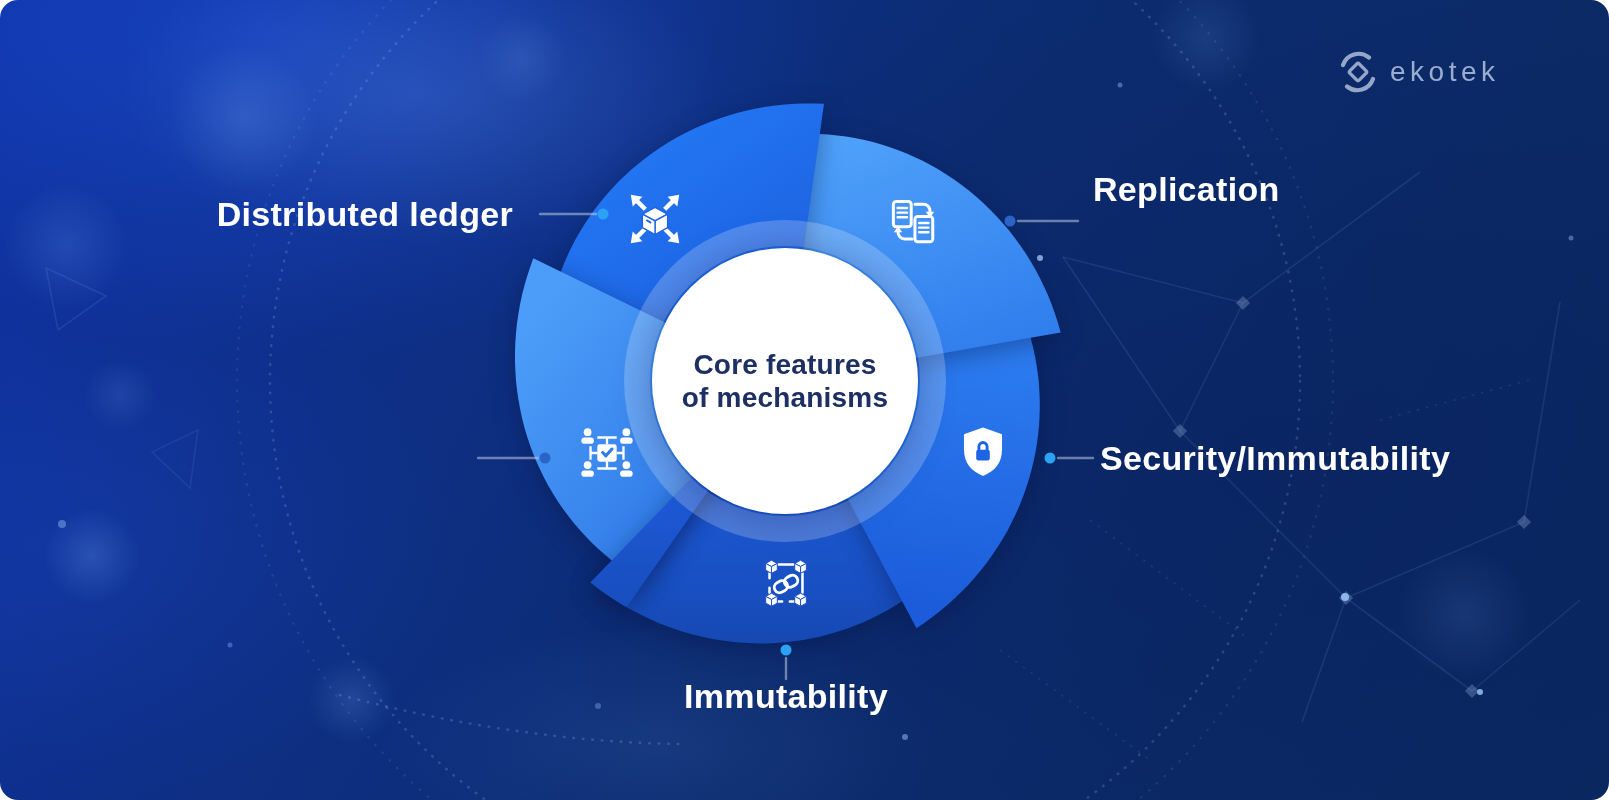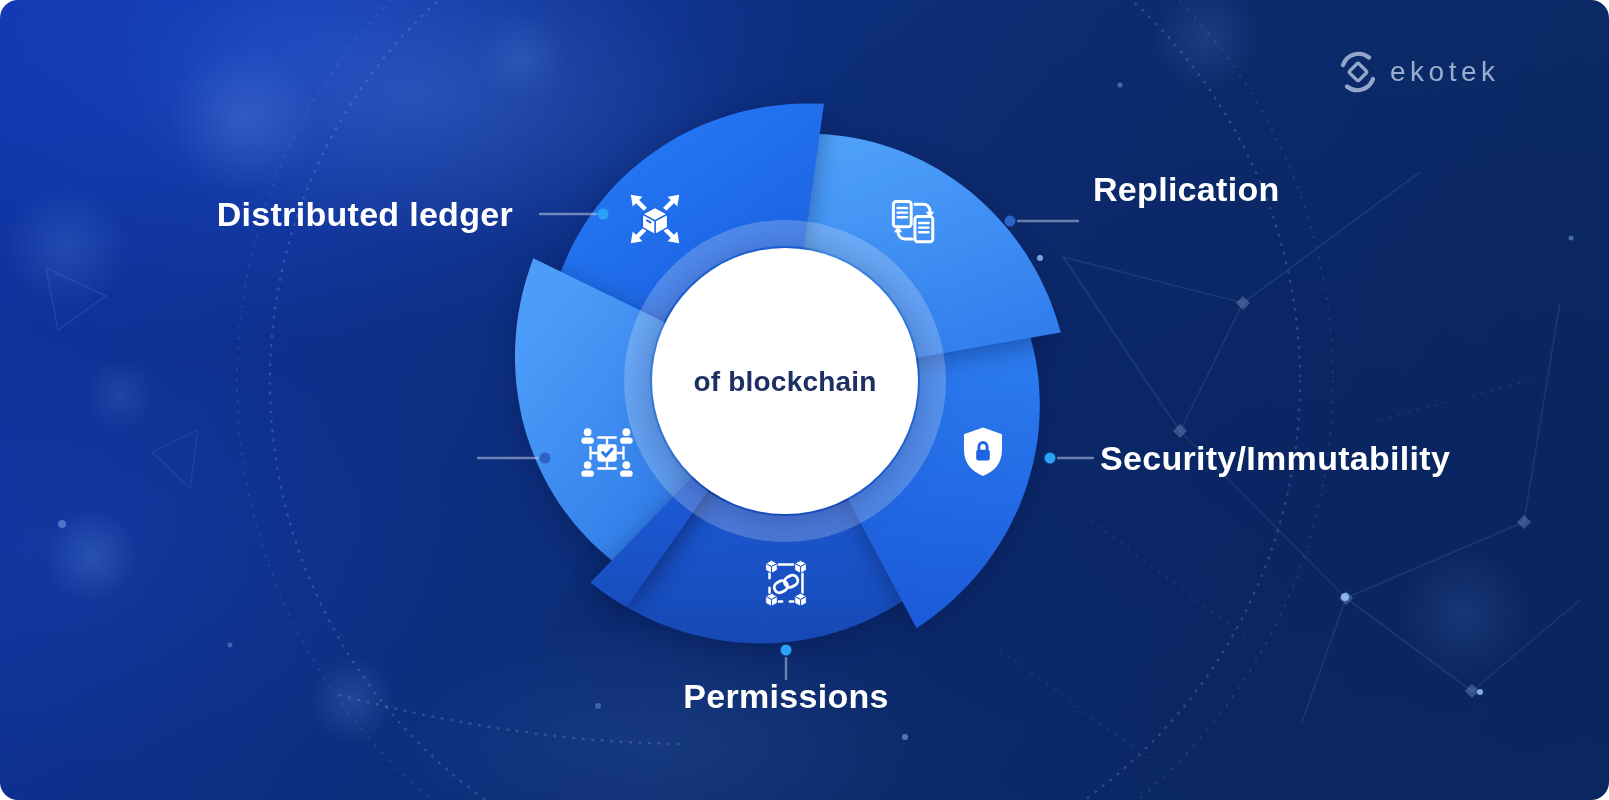--- a/index.html
+++ b/index.html
@@ -249,24 +249,25 @@
           <rect x="45.5" y="50" width="13" height="6.5" rx="3.2"></rect>
       </g>
       <rect x="22" y="23" width="20" height="18" rx="2.5" fill="#fff"></rect>
       <path d="M27.5 31.5 l3.4 3.4 6.2 -7" stroke="#2e7bea" stroke-width="3.2" fill="none" stroke-linecap="round" stroke-linejoin="round"></path>
     </svg>
   </div>
 
   <div class="seg-label" style="right:1096px; top:197px;">Distributed ledger</div>
   <div class="seg-label" style="left:1093px; top:172px;">Replication</div>
   <div class="seg-label" style="left:1100px; top:441px;">Security/Immutability</div>
-  <div class="seg-label" style="left:786px; top:679px; transform:translateX(-50%);">Permissions</div>
+  <div class="seg-label" style="left:786px; top:679px; transform:translateX(-50%);">Immutability</div>
 
   <div class="center-text">
-    <div>of blockchain</div>
+    <div>Core features</div>
+    <div>of mechanisms</div>
   </div>
 
   <div class="logo">
     <svg width="44" height="44" viewBox="0 0 44 44">
       <g stroke="#aebdda" fill="none" opacity=".85" stroke-linecap="round">
         <path d="M7 15 A16.5 16.5 0 0 1 33 7.5" stroke-width="4.2"></path>
         <path d="M37 29 A16.5 16.5 0 0 1 11 36.5" stroke-width="4.2"></path>
         <rect x="15.4" y="15.4" width="13.2" height="13.2" rx="2" transform="rotate(45 22 22)" stroke-width="3.4"></rect>
       </g>
     </svg>

